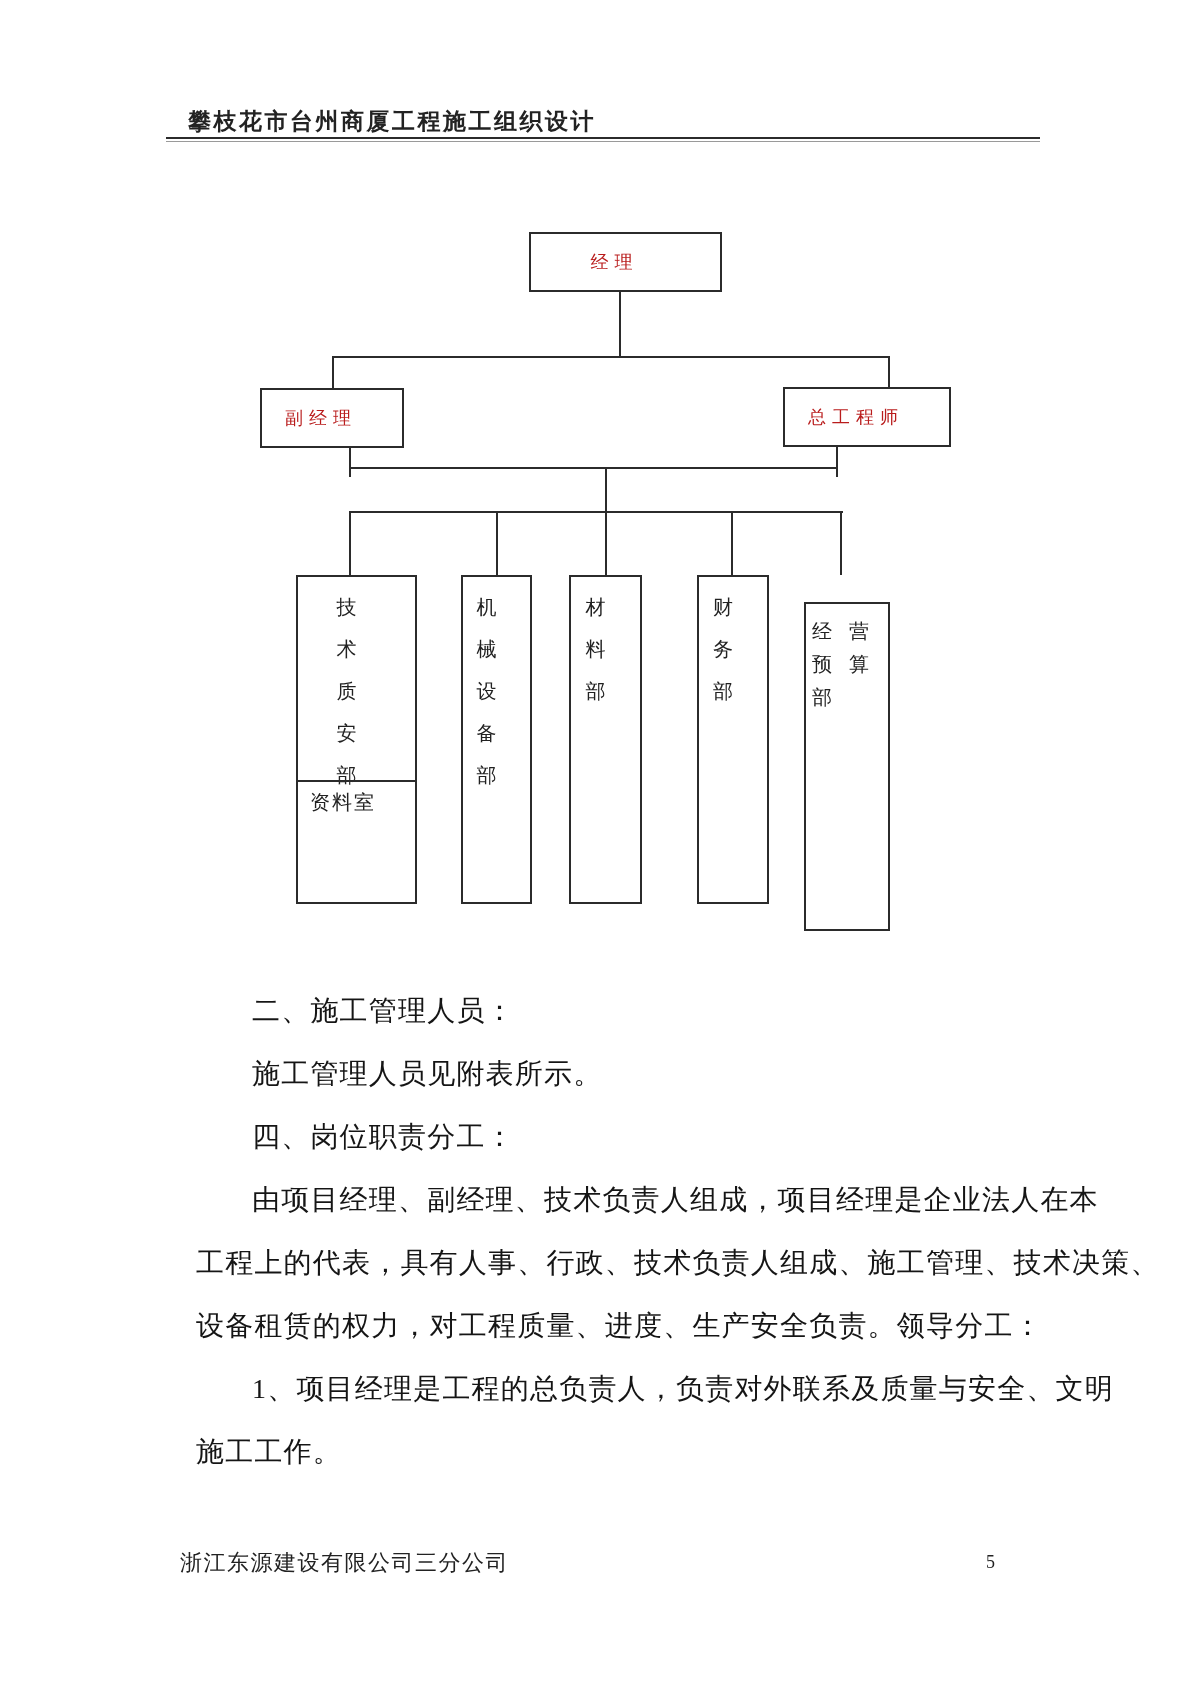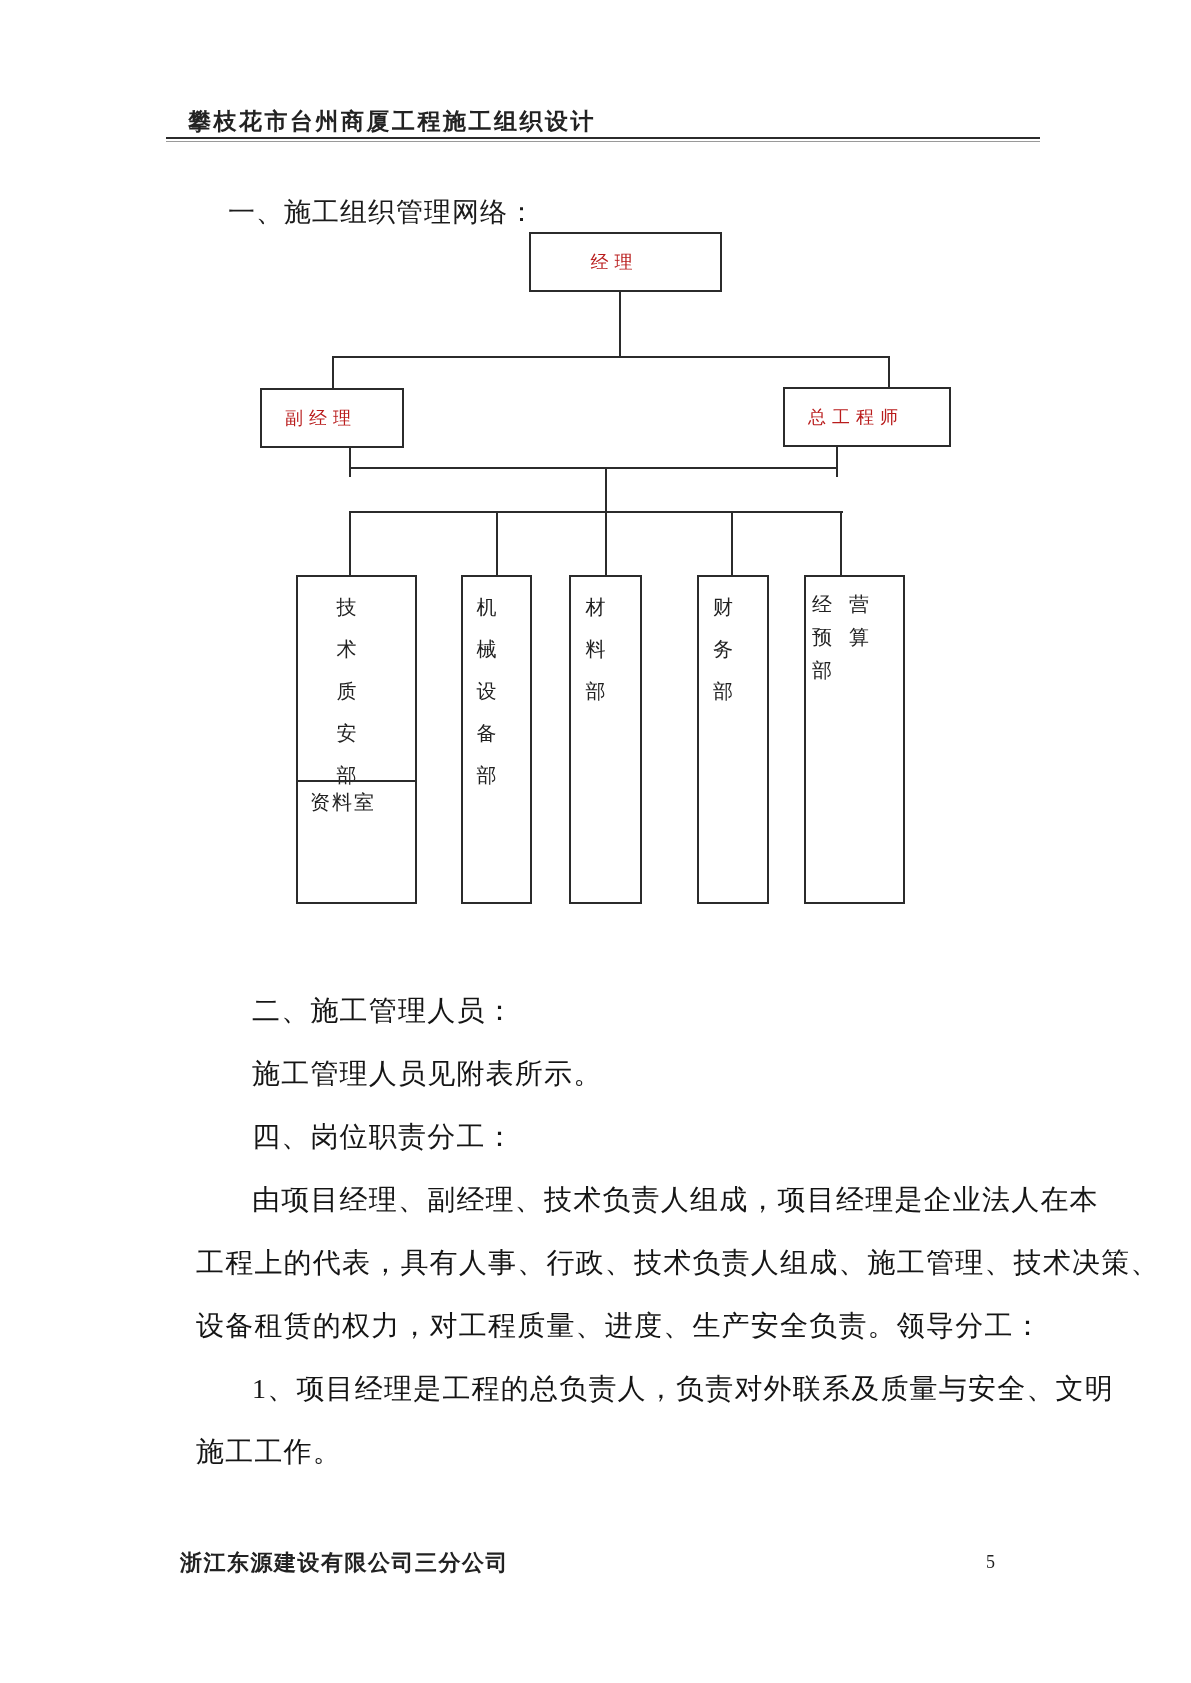--- a/index.html
+++ b/index.html
@@ -28,34 +28,33 @@
   .vlines5{padding-top:11px;padding-left:6px;letter-spacing:6px;text-align:left;}
   .vch5{height:33px;line-height:33px;white-space:pre;}
   .d1-div{position:absolute;left:0;right:0;top:203px;border-top:2px solid #2b2b2b;}
   .d1-sub{position:absolute;left:12px;top:212px;font-size:20px;letter-spacing:2px;}
   
   .bodytext{position:absolute;left:172px;top:979px;width:900px;font-size:28px;
             letter-spacing:1.2px;color:#151515;}
   .bline{height:63px;line-height:63px;white-space:nowrap;margin-left:24px;}
   .bline.indent{text-indent:56px;}
   
-  .ftr-co{position:absolute;left:180px;top:1548px;font-size:22px;font-weight:700;
+  .ftr-co{position:absolute;left:180px;top:1548px;font-size:22px;font-weight:400;
           letter-spacing:1.5px;color:#222;}
   .ftr-pg{position:absolute;left:986px;top:1552px;font-size:18px;color:#222;}
 </style>
 </head>
 <body>
 
 <div class="page">
 
   <div class="hdr-text">攀枝花市台州商厦工程施工组织设计</div>
   <div class="hdr-rule"></div>
   <div class="hdr-rule2"></div>
 
-  <div class="sec-title">一、施工组织管理网络：</div>
 
   <div>
 
     <div class="ln" style="left:619px;top:291px;width:2px;height:66px;"></div>
     <div class="ln" style="left:332px;top:356px;width:558px;height:2px;"></div>
     <div class="ln" style="left:332px;top:356px;width:2px;height:34px;"></div>
     <div class="ln" style="left:888px;top:356px;width:2px;height:33px;"></div>
     <div class="ln" style="left:349px;top:448px;width:2px;height:29px;"></div>
     <div class="ln" style="left:349px;top:467px;width:489px;height:2px;"></div>
     <div class="ln" style="left:836px;top:447px;width:2px;height:30px;"></div>
@@ -104,21 +103,21 @@
           <div class="vch">部</div>
         </div>
     </div>
     <div class="dept" style="left:697px;width:72px;">
       <div class="vlines">
           <div class="vch">财</div>
           <div class="vch">务</div>
           <div class="vch">部</div>
         </div>
     </div>
-    <div class="dept" style="left:804px;width:101px;">
+    <div class="dept" style="left:804px;width:86px;margin-top:27px;">
       <div class="vlines5">
           <div class="vch5">经 营</div>
           <div class="vch5">预 算</div>
           <div class="vch5">部</div>
         </div>
     </div>
   </div>
 
   <div class="bodytext">
       <div class="bline indent">二、施工管理人员：</div>

